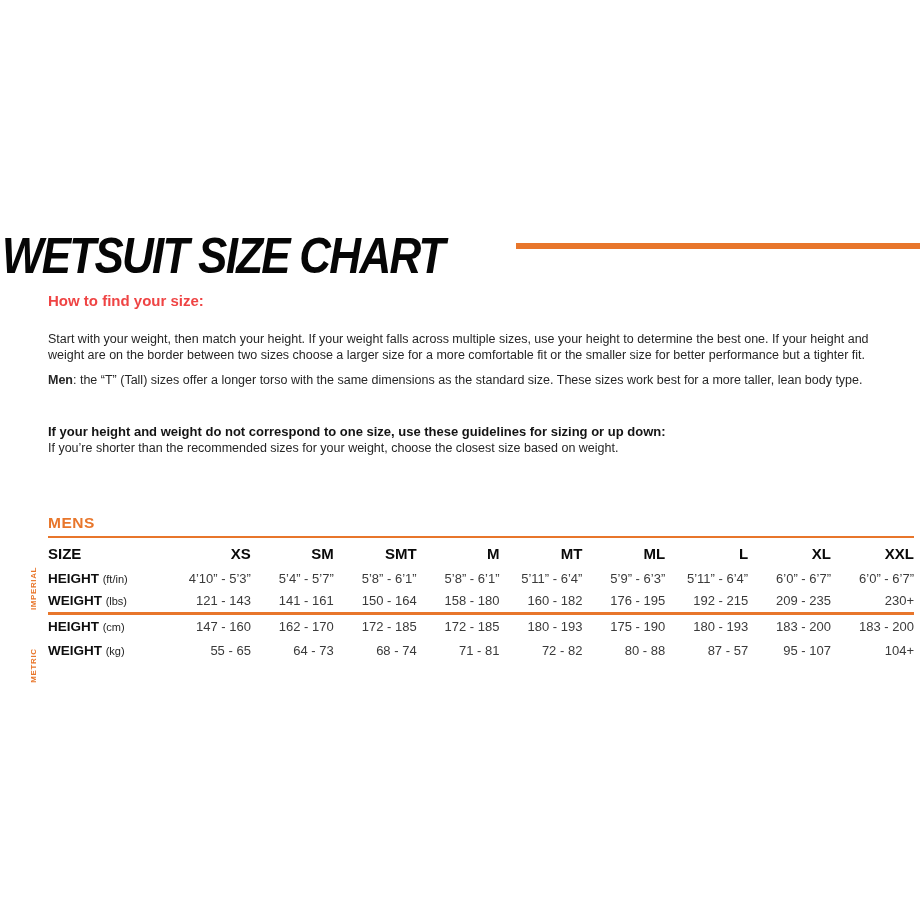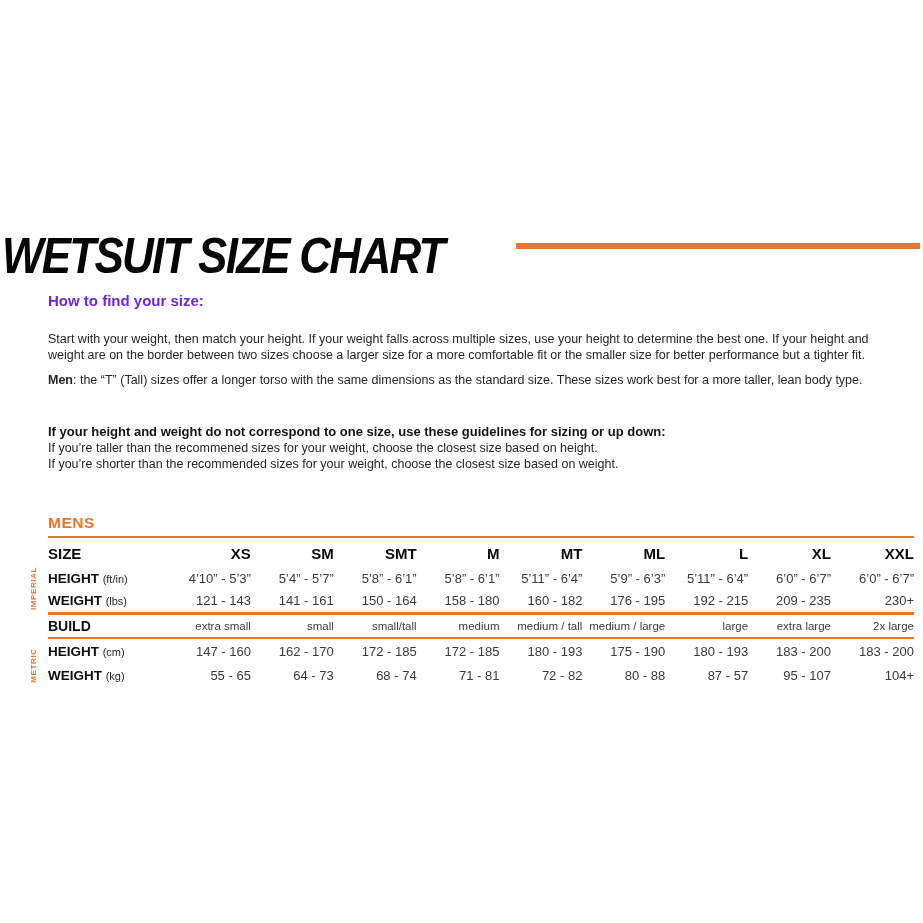--- a/index.html
+++ b/index.html
@@ -12,21 +12,21 @@
   
   .page-title {
     left:2px; top:231px; margin:0;
     font-size:50px; font-weight:bold; font-style:italic;
     letter-spacing:-2px; color:#060606; white-space:nowrap;
     transform:scaleX(0.88); transform-origin:left top; line-height:1;
   }
   .title-rule { left:516px; top:243px; width:404px; height:6px; background:#E8762B; }
 
   
-  .howto-heading { left:48px; top:292px; font-size:15px; font-weight:bold; color:#6d28d9; }
+  .howto-heading { left:48px; top:292px; font-size:15px; font-weight:bold; color:#ef4444; }
   .body-text { left:48px; font-size:12.5px; color:#262626; line-height:15.5px; }
   .body-text .line { white-space:nowrap; }
   .para1 { top:332px; }
   .men-para { top:373px; white-space:nowrap; }
   .men-para .b { font-weight:bold; }
   .guide-heading { left:48px; top:424px; font-size:13px; font-weight:bold; color:#141414; white-space:nowrap; }
   .guide-lines { top:441px; }
 
   
   .mens-heading { left:48px; top:514px; font-size:15.5px; font-weight:bold; color:#E8762B; letter-spacing:0.5px;text-align:right; }
@@ -72,21 +72,20 @@
 
   <div class="abs body-text para1">
     <div class="line">Start with your weight, then match your height. If your weight falls across multiple sizes, use your height to determine the best one. If your height and</div>
     <div class="line">weight are on the border between two sizes choose a larger size for a more comfortable fit or the smaller size for better performance but a tighter fit.</div>
   </div>
 
   <div class="abs body-text men-para"><span class="b">Men</span><span>: the “T” (Tall) sizes offer a longer torso with the same dimensions as the standard size. These sizes work best for a more taller, lean body type.</span></div>
 
   <div class="abs guide-heading">If your height and weight do not correspond to one size, use these guidelines for sizing or up down:</div>
   <div class="abs body-text guide-lines">
-    <div class="line">If you’re taller than the recommened sizes for your weight, choose the closest size based on height.</div>
     <div class="line">If you’re shorter than the recommended sizes for your weight, choose the closest size based on weight.</div>
   </div>
 
   <div class="abs mens-heading">MENS</div>
   <div class="abs mens-rule"></div>
 
   <div class="v-label v-imperial">IMPERIAL</div>
   <div class="v-label v-metric">METRIC</div>
 
   <table class="sizes">
@@ -135,32 +134,20 @@
         <td>141 - 161</td>
         <td>150 - 164</td>
         <td>158 - 180</td>
         <td>160 - 182</td>
         <td>176 - 195</td>
         <td>192 - 215</td>
         <td>209 - 235</td>
         <td>230+</td>
       </tr>
 
-      <tr class="r-build">
-        <td class="lbl"><span class="row-label-b">BUILD</span></td>
-        <td>extra small</td>
-        <td>small</td>
-        <td>small/tall</td>
-        <td>medium</td>
-        <td>medium / tall</td>
-        <td>medium / large</td>
-        <td>large</td>
-        <td>extra large</td>
-        <td>2x large</td>
-      </tr>
 
       <tr class="r-hcm">
         <td class="lbl"><span class="row-label-b">HEIGHT</span> <span class="row-label-u">(cm)</span></td>
         <td>147 - 160</td>
         <td>162 - 170</td>
         <td>172 - 185</td>
         <td>172 - 185</td>
         <td>180 - 193</td>
         <td>175 - 190</td>
         <td>180 - 193</td>

